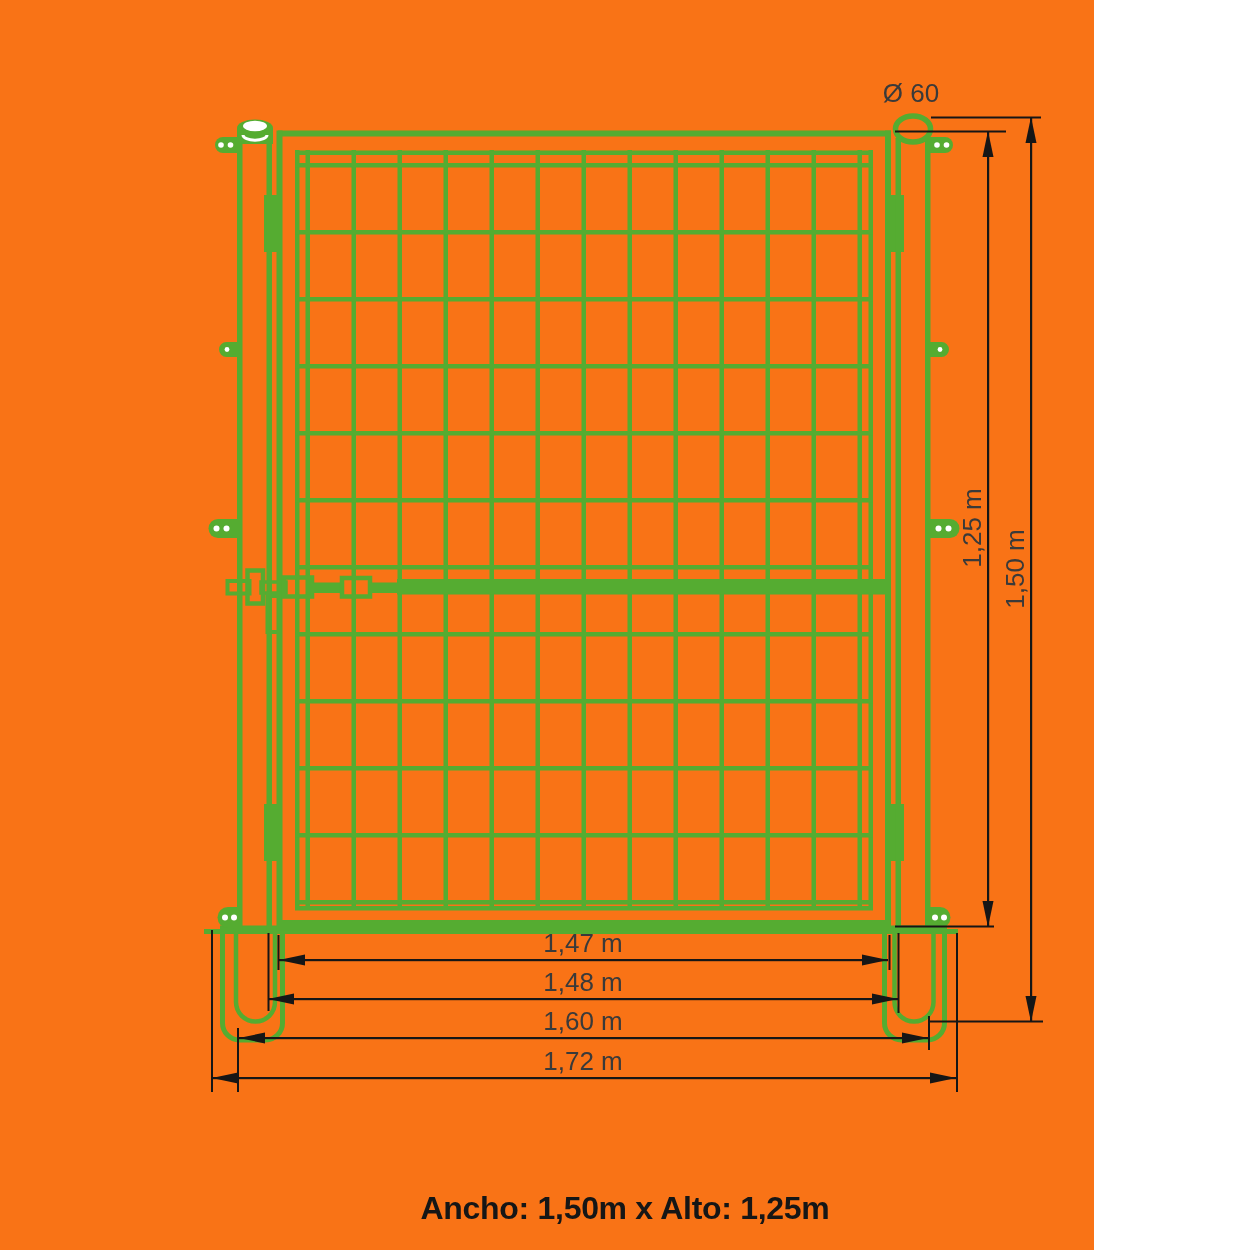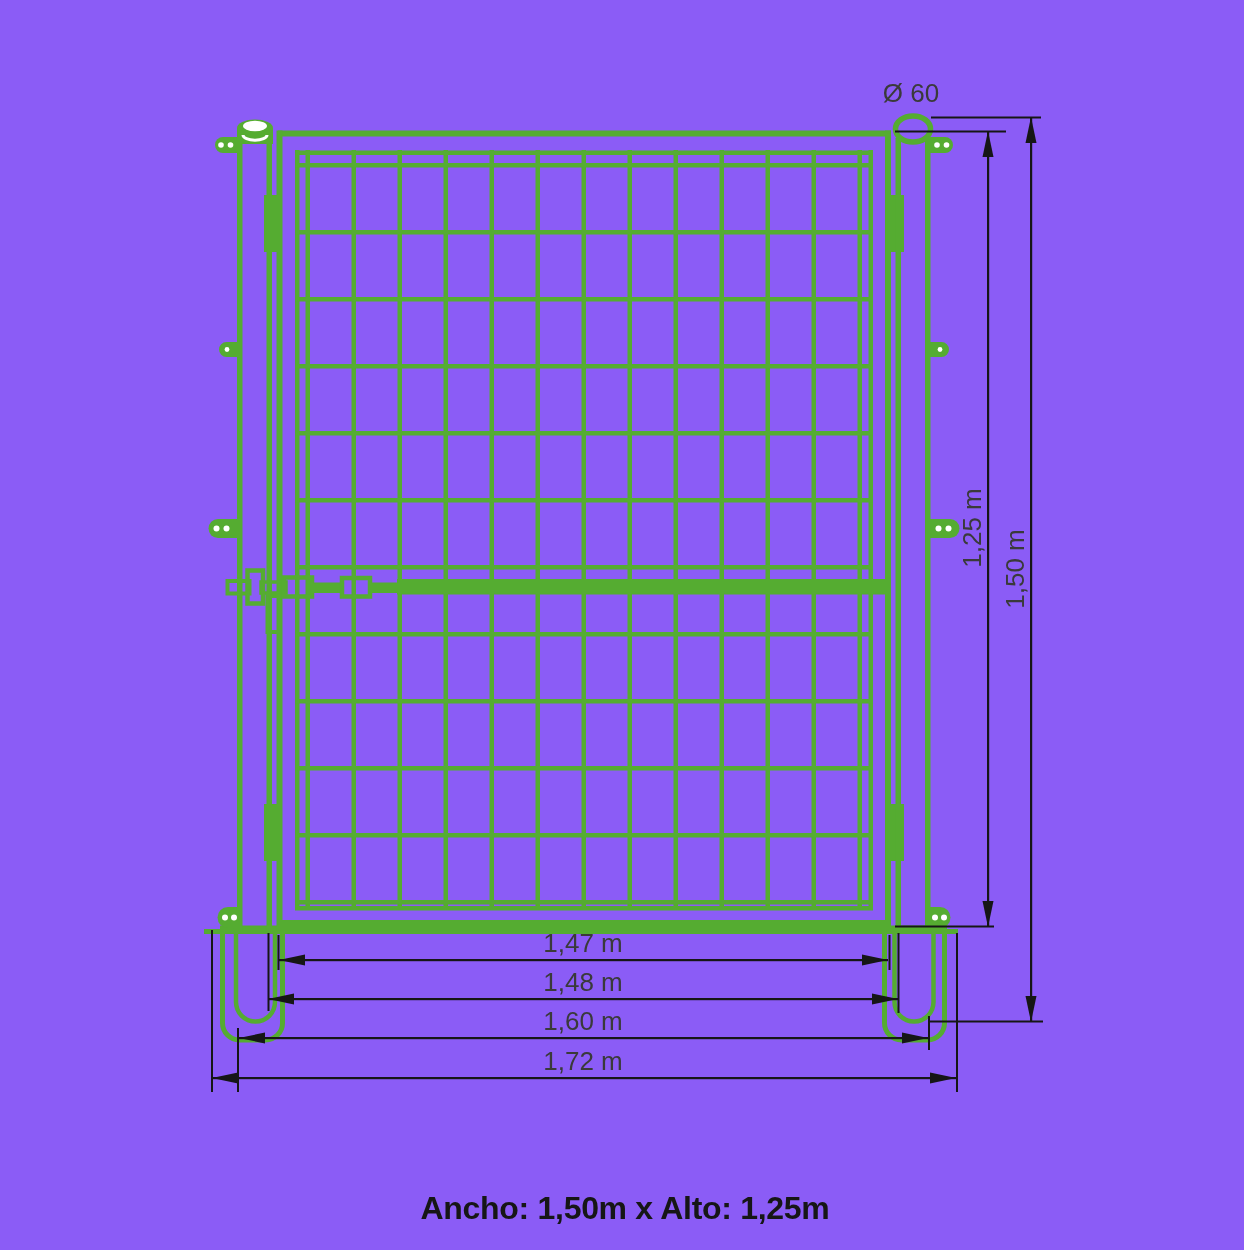--- a/index.html
+++ b/index.html
@@ -1,16 +1,16 @@
 <!DOCTYPE html>
 <html style="--green: #55ac31; --dimline: #161616; --dimtext: #3a3a3a; --captext: #161616;"><head>
 <meta charset="utf-8">
 <style>
   html,body{margin:0;padding:0;background:#ffffff;}
-  .canvas{position:relative;width:1244px;height:1250px;background:#8b5cf6;overflow:hidden;}
+  .canvas{position:relative;width:1094px;height:1250px;background:#f97316;overflow:hidden;}
   svg{display:block;}
   .gf{fill:var(--green);}
   .wf{fill:#ffffff;}
   .pale{fill:#fdfdfd;}
   .gs{fill:none;stroke:var(--green);}
   .df{fill:var(--dimline);}
   text{font-family:"Liberation Sans","DejaVu Sans",sans-serif;}
   .dim-label{font-size:26px;fill:var(--dimtext);}
   .caption{font-size:32px;font-weight:bold;fill:var(--captext);letter-spacing:-0.3px;}
 </style>

